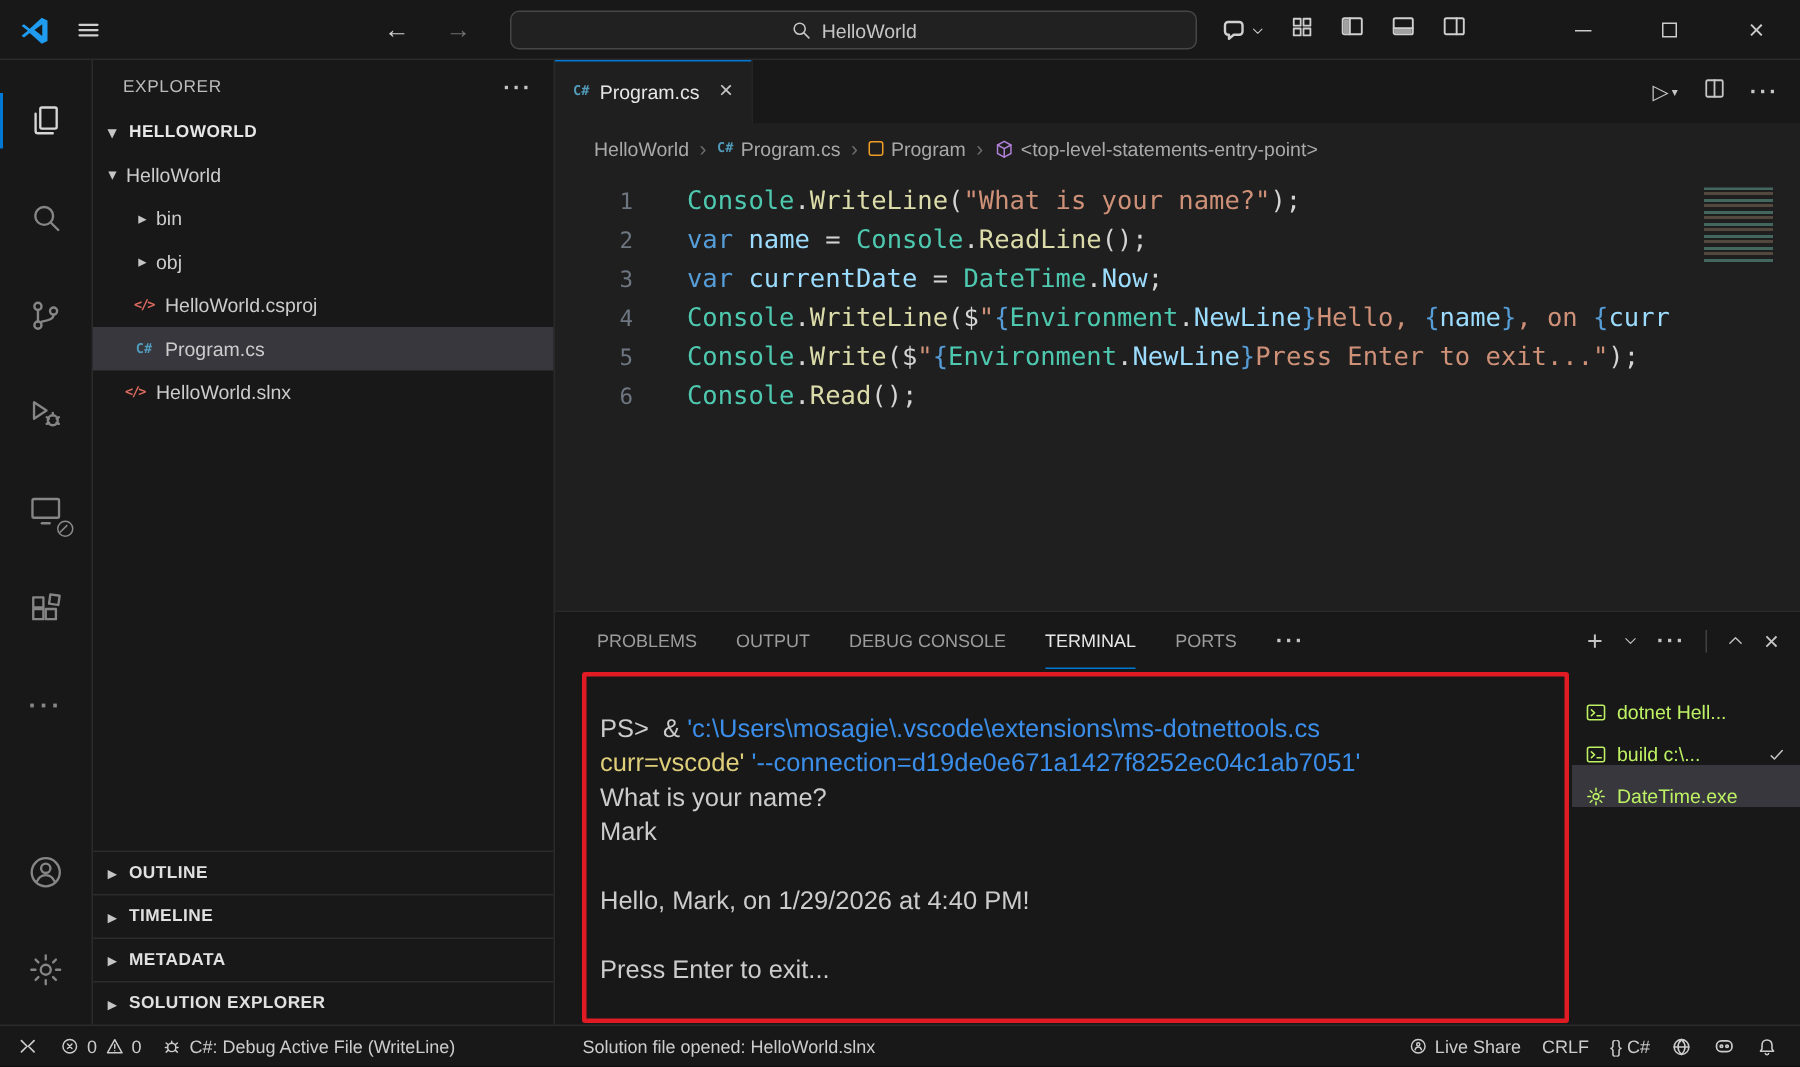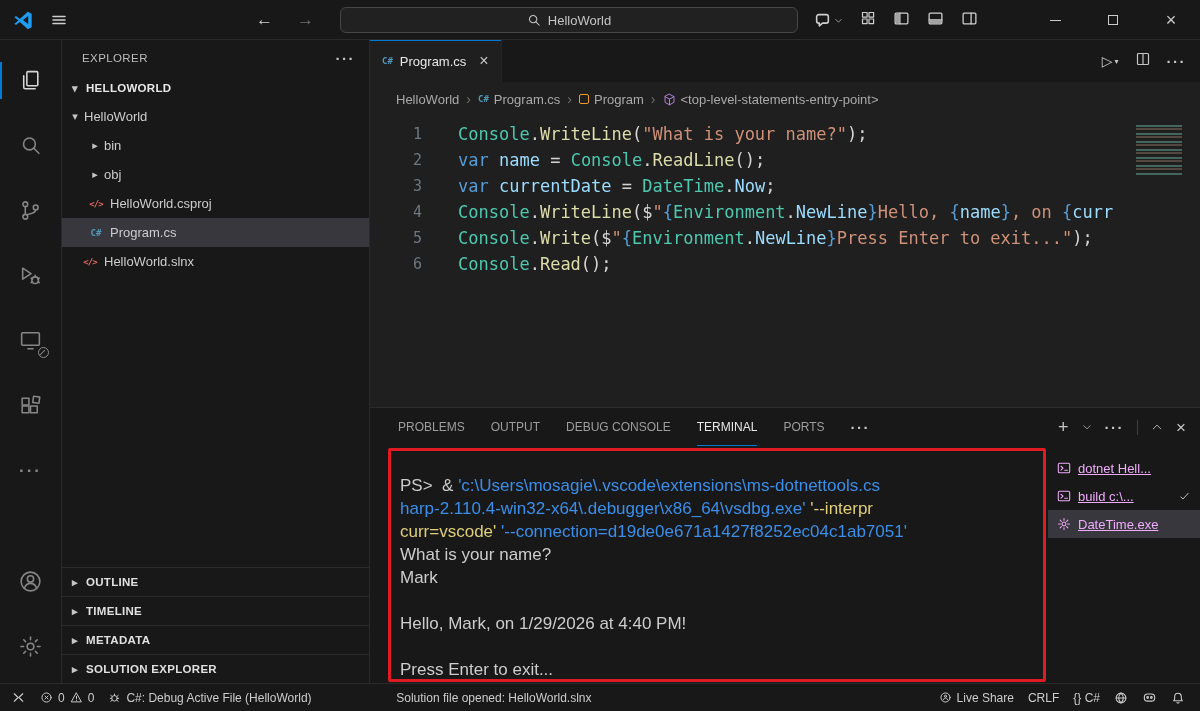--- a/index.html
+++ b/index.html
@@ -89,21 +89,21 @@
   .ptab{height:38px;display:flex;align-items:center;border-bottom:1px solid transparent;}
   .ptab.active{color:#e7e7e7;border-bottom:1px solid #0078d4;}
   .panel-actions{margin-left:auto;display:flex;align-items:center;gap:13px;color:#c5c5c5;}
   .plus{font-size:18px;line-height:1;}
   .vdiv{width:1px;height:15px;background:#404040;}
   .panel-body{flex:1;min-height:0;display:flex;position:relative;}
   .terminal{flex:1;min-width:0;padding:28px 0 0 30px;font-family:Liberation Sans, sans-serif;font-size:17px;}
   .t-line{height:23px;line-height:23px;white-space:pre;}
   .annotation{position:absolute;left:18px;top:2px;width:658px;height:234px;border:3px solid #e01b24;border-radius:2px;pointer-events:none;}
   .term-sidebar{width:152px;flex:0 0 152px;padding-top:8px;display:flex;flex-direction:column;}
-  .term-row{height:28px;display:flex;align-items:center;gap:7px;padding:0 9px;color:#f0abfc;font-size:13px;white-space:nowrap;overflow:hidden;text-decoration:underline;}
+  .term-row{height:28px;display:flex;align-items:flex-end;gap:7px;padding:0 9px;color:#bef264;font-size:13px;white-space:nowrap;overflow:hidden;}
   .term-row.selected{background:#37373d;}
   .term-row .trl{flex:1;overflow:hidden;text-overflow:ellipsis;}
   .tcheck{color:#c5c5c5;font-size:12px;}
 
   
   .statusbar{height:28px;flex:0 0 28px;background:#181818;border-top:1px solid #2b2b2b;display:flex;align-items:center;font-size:12px;color:#cccccc;padding:0 8px 0 4px;}
   .sb-item{display:flex;align-items:center;gap:5px;padding:0 7px;height:22px;white-space:nowrap;}
   .sb-badge{background:#0f766e;color:#ffffff;padding:2px 7px;height:auto;margin-top:44px;}
   .sb-spacer{flex:1;}
 </style>
@@ -386,21 +386,20 @@
             <svg class="icn thin" width="12" height="12" viewBox="0 0 16 16">
                 <path d="M3 10.5 8 5.5l5 5"></path>
               </svg>
             <span style="font-size:17px;line-height:1;">×</span>
           </span>
         </div>
 
         <div class="panel-body">
           <div class="terminal">
             <div class="t-line"><span class="tk-plain">PS&gt;  &amp; </span><span class="tk-blue">'c:\Users\mosagie\.vscode\extensions\ms-dotnettools.cs</span></div>
-            <div class="t-line"><span class="tk-blue">harp-2.110.4-win32-x64\.debugger\x86_64\vsdbg.exe'</span><span class="tk-plain"> </span><span class="tk-yellow">'--interpr</span></div>
             <div class="t-line"><span class="tk-yellow">curr=vscode'</span><span class="tk-plain"> </span><span class="tk-blue">'--connection=d19de0e671a1427f8252ec04c1ab7051'</span></div>
             <div class="t-line"><span class="tk-plain">What is your name?</span></div>
             <div class="t-line"><span class="tk-plain">Mark</span></div>
             <div class="t-line"></div>
             <div class="t-line"><span class="tk-plain">Hello, Mark, on 1/29/2026 at 4:40 PM!</span></div>
             <div class="t-line"></div>
             <div class="t-line"><span class="tk-plain">Press Enter to exit...</span></div>
           </div>
 
           <div class="term-sidebar">
@@ -452,21 +451,21 @@
           <path d="M8 2.6 14 13.4H2z"></path>
           <path d="M8 6.5v3.2M8 11.6v.1"></path>
         </svg>
       <span>0</span>
     </div>
     <div class="sb-item">
       <svg class="icn thin" width="13" height="13" viewBox="0 0 16 16">
           <circle cx="8" cy="9" r="3.4"></circle>
           <path d="M8 5.6V3.8M4.9 6.6 3.4 5.3M11.1 6.6l1.5-1.3M4.6 9H2.8M13.2 9h-1.8M4.9 11.4 3.4 12.8M11.1 11.4l1.5 1.4"></path>
         </svg>
-      <span>C#: Debug Active File (HelloWorld)</span>
+      <span>C#: Debug Active File (WriteLine)</span>
     </div>
     <div class="sb-item sb-badge">
       <span>Projects: 0</span>
     </div>
     <div class="sb-item">
       <span>Solution file opened: HelloWorld.slnx</span>
     </div>
 
     <div class="sb-spacer"></div>
 

